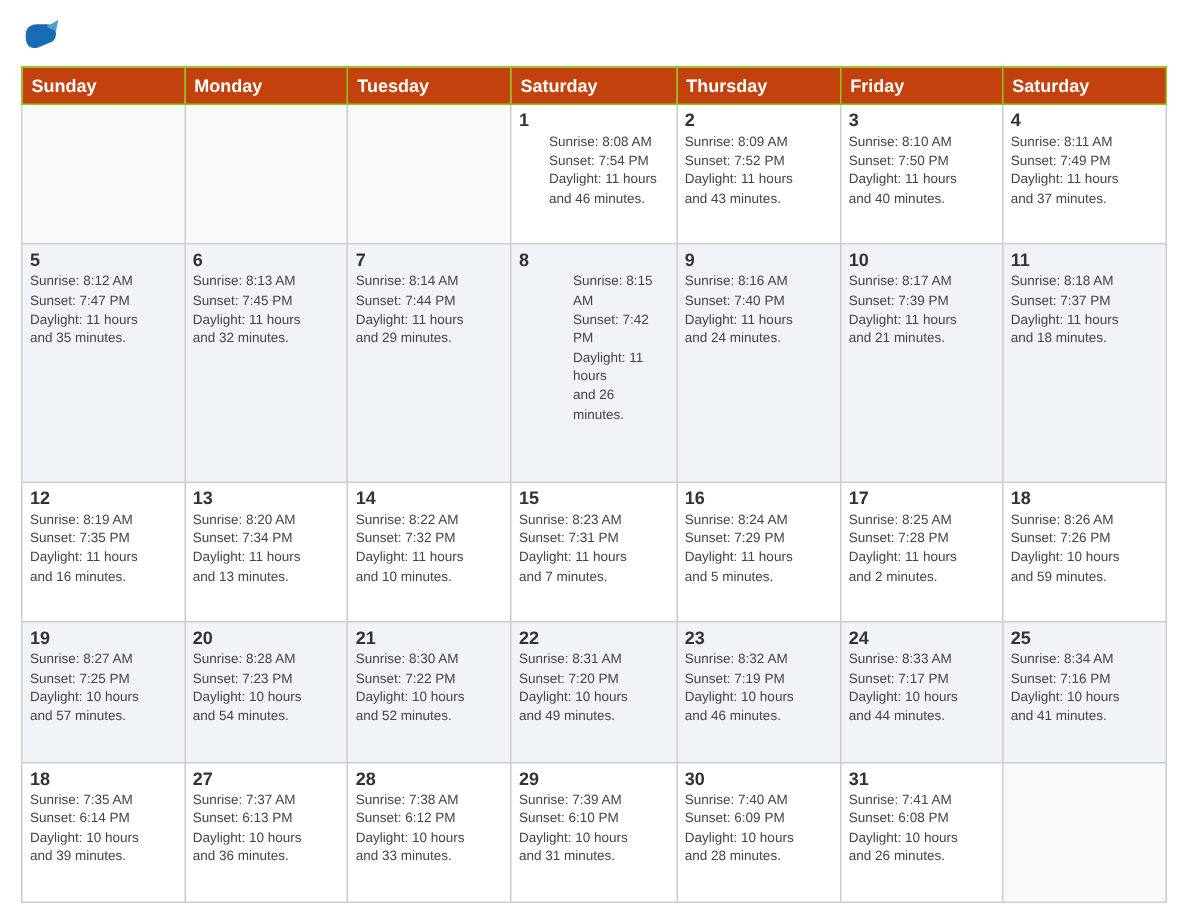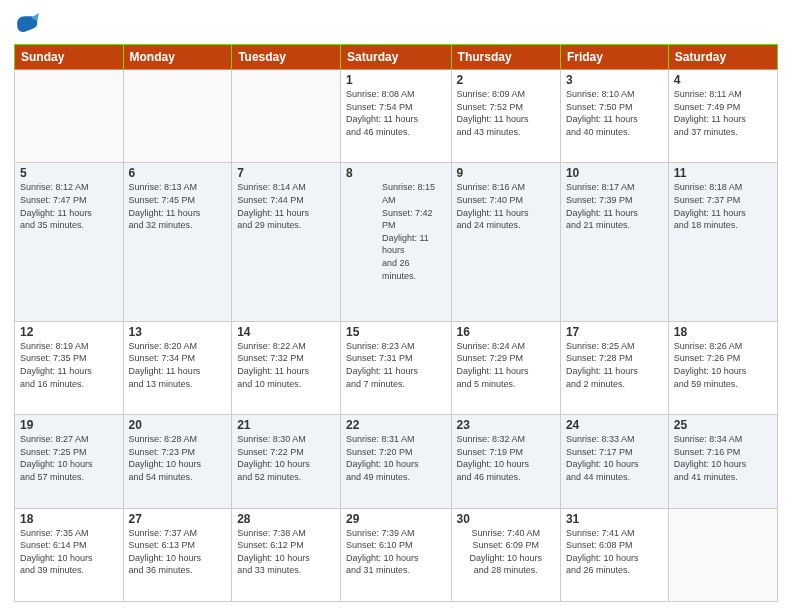--- a/index.html
+++ b/index.html
@@ -131,21 +131,21 @@
           <th>Saturday</th>
         </tr>
     </thead>
     <tbody id="calendar-body">
         <tr>
           <td class="empty"></td>
           <td class="empty"></td>
           <td class="empty"></td>
           <td>
             <span class="day-num">1</span>
-            <div class="day-info" style="white-space: pre-line;">Sunrise: 8:08 AM
+            <div class="day-info" style="white-space: pre-line; margin-left: 20px;">Sunrise: 8:08 AM
 Sunset: 7:54 PM
 Daylight: 11 hours
 and 46 minutes.</div>
           </td>
           <td>
             <span class="day-num">2</span>
             <div class="day-info" style="white-space: pre-line;">Sunrise: 8:09 AM
 Sunset: 7:52 PM
 Daylight: 11 hours
 and 43 minutes.</div>
@@ -342,21 +342,21 @@
           </td>
           <td>
             <span class="day-num">29</span>
             <div class="day-info" style="white-space: pre-line;">Sunrise: 7:39 AM
 Sunset: 6:10 PM
 Daylight: 10 hours
 and 31 minutes.</div>
           </td>
           <td>
             <span class="day-num">30</span>
-            <div class="day-info" style="white-space: pre-line; text-align: center;">Sunrise: 7:40 AM
+            <div class="day-info" style="white-space: pre-line;">Sunrise: 7:40 AM
 Sunset: 6:09 PM
 Daylight: 10 hours
 and 28 minutes.</div>
           </td>
           <td>
             <span class="day-num">31</span>
             <div class="day-info" style="white-space: pre-line;">Sunrise: 7:41 AM
 Sunset: 6:08 PM
 Daylight: 10 hours
 and 26 minutes.</div>

